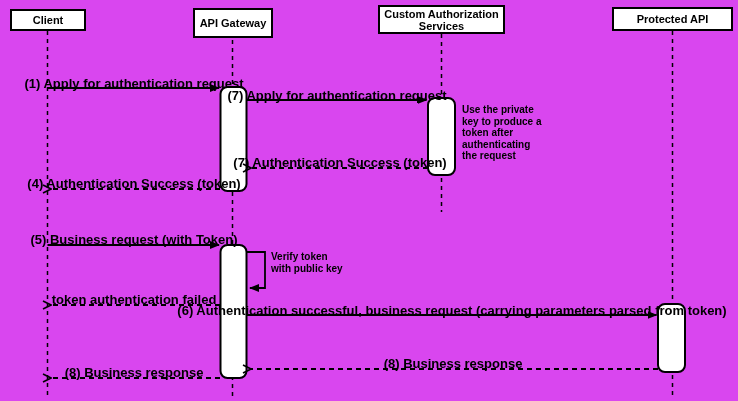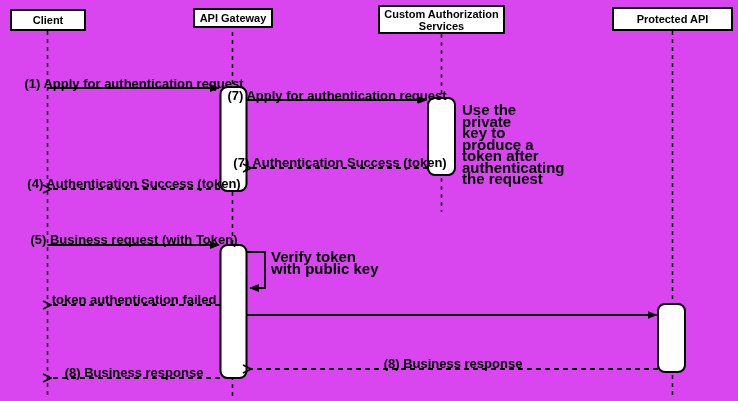--- a/index.html
+++ b/index.html
@@ -11,21 +11,21 @@
   .participant{
     position:absolute;box-sizing:border-box;border:2px solid #000;background:#fff;
     display:flex;align-items:center;justify-content:center;text-align:center;
     font-weight:bold;font-size:11px;color:#000;line-height:12px;white-space:pre-line;
   }
   .msg-label{
     position:absolute;transform:translateX(-50%);white-space:nowrap;
     font-size:13px;font-weight:bold;color:#000;
   }
   .free-label{
-    position:absolute;font-size:15px;font-weight:bold;color:#000;
+    position:absolute;font-size:10px;font-weight:bold;color:#000;
     white-space:pre-line;line-height:11.5px;text-align:left;
   }
 </style>
 </head>
 <body>
 
 <div id="canvas">
 
   <svg id="wires" viewBox="0 0 738 401" xmlns="http://www.w3.org/2000/svg">
     <defs>
@@ -53,33 +53,34 @@
     <line x1="220" y1="189" x2="50" y2="189" stroke="#000" stroke-width="1.8" stroke-dasharray="5,4" marker-end="url(#mO)"></line>
     <line x1="47.5" y1="245" x2="219" y2="245" stroke="#000" stroke-width="1.8" marker-end="url(#mS)"></line>
     <path d="M247,252 L265,252 L265,288 L250,288" fill="none" stroke="#000" stroke-width="1.8" marker-end="url(#mS)"></path>
     <line x1="220" y1="305" x2="50" y2="305" stroke="#000" stroke-width="1.8" stroke-dasharray="5,4" marker-end="url(#mO)"></line>
     <line x1="247" y1="315" x2="656.5" y2="315" stroke="#000" stroke-width="1.8" marker-end="url(#mS)"></line>
     <line x1="658" y1="369" x2="250" y2="369" stroke="#000" stroke-width="1.8" stroke-dasharray="5,4" marker-end="url(#mO)"></line>
     <line x1="220" y1="378" x2="50" y2="378" stroke="#000" stroke-width="1.8" stroke-dasharray="5,4" marker-end="url(#mO)"></line>
   </svg>
 
   <div class="participant" style="left:10px;top:9px;width:76px;height:22px;">Client</div>
-  <div class="participant" style="left:193px;top:8px;width:80px;height:20px;">API Gateway</div>
+  <div class="participant" style="left:193px;top:8px;width:80px;height:30px;">API Gateway</div>
   <div class="participant" style="left:378px;top:5px;width:127px;height:29px;">Custom Authorization
 Services</div>
   <div class="participant" style="left:612px;top:7px;width:121px;height:24px;">Protected API</div>
 
   <div class="msg-label" style="left:134px;top:76px;">(1) Apply for authentication request</div>
   <div class="msg-label" style="left:337px;top:88px;">(7) Apply for authentication request</div>
   <div class="msg-label" style="left:340px;top:155px;">(7) Authentication Success (token)</div>
   <div class="msg-label" style="left:134px;top:176px;">(4) Authentication Success (token)</div>
   <div class="msg-label" style="left:134px;top:232px;">(5) Business request (with Token)</div>
   <div class="free-label" style="left:271px;top:251px;">Verify token
 with public key</div>
   <div class="msg-label" style="left:134px;top:292px;">token authentication failed</div>
+  <div class="msg-label" style="left:452px;top:303px;">(6) Authentication successful, business request (carrying parameters parsed from token)</div>
   <div class="msg-label" style="left:453px;top:356px;">(8) Business response</div>
   <div class="msg-label" style="left:134px;top:365px;">(8) Business response</div>
 
   <div class="free-label" style="left:462px;top:104px;width:90px;">Use the private
 key to produce a
 token after
 authenticating
 the request</div>
 
 </div>

